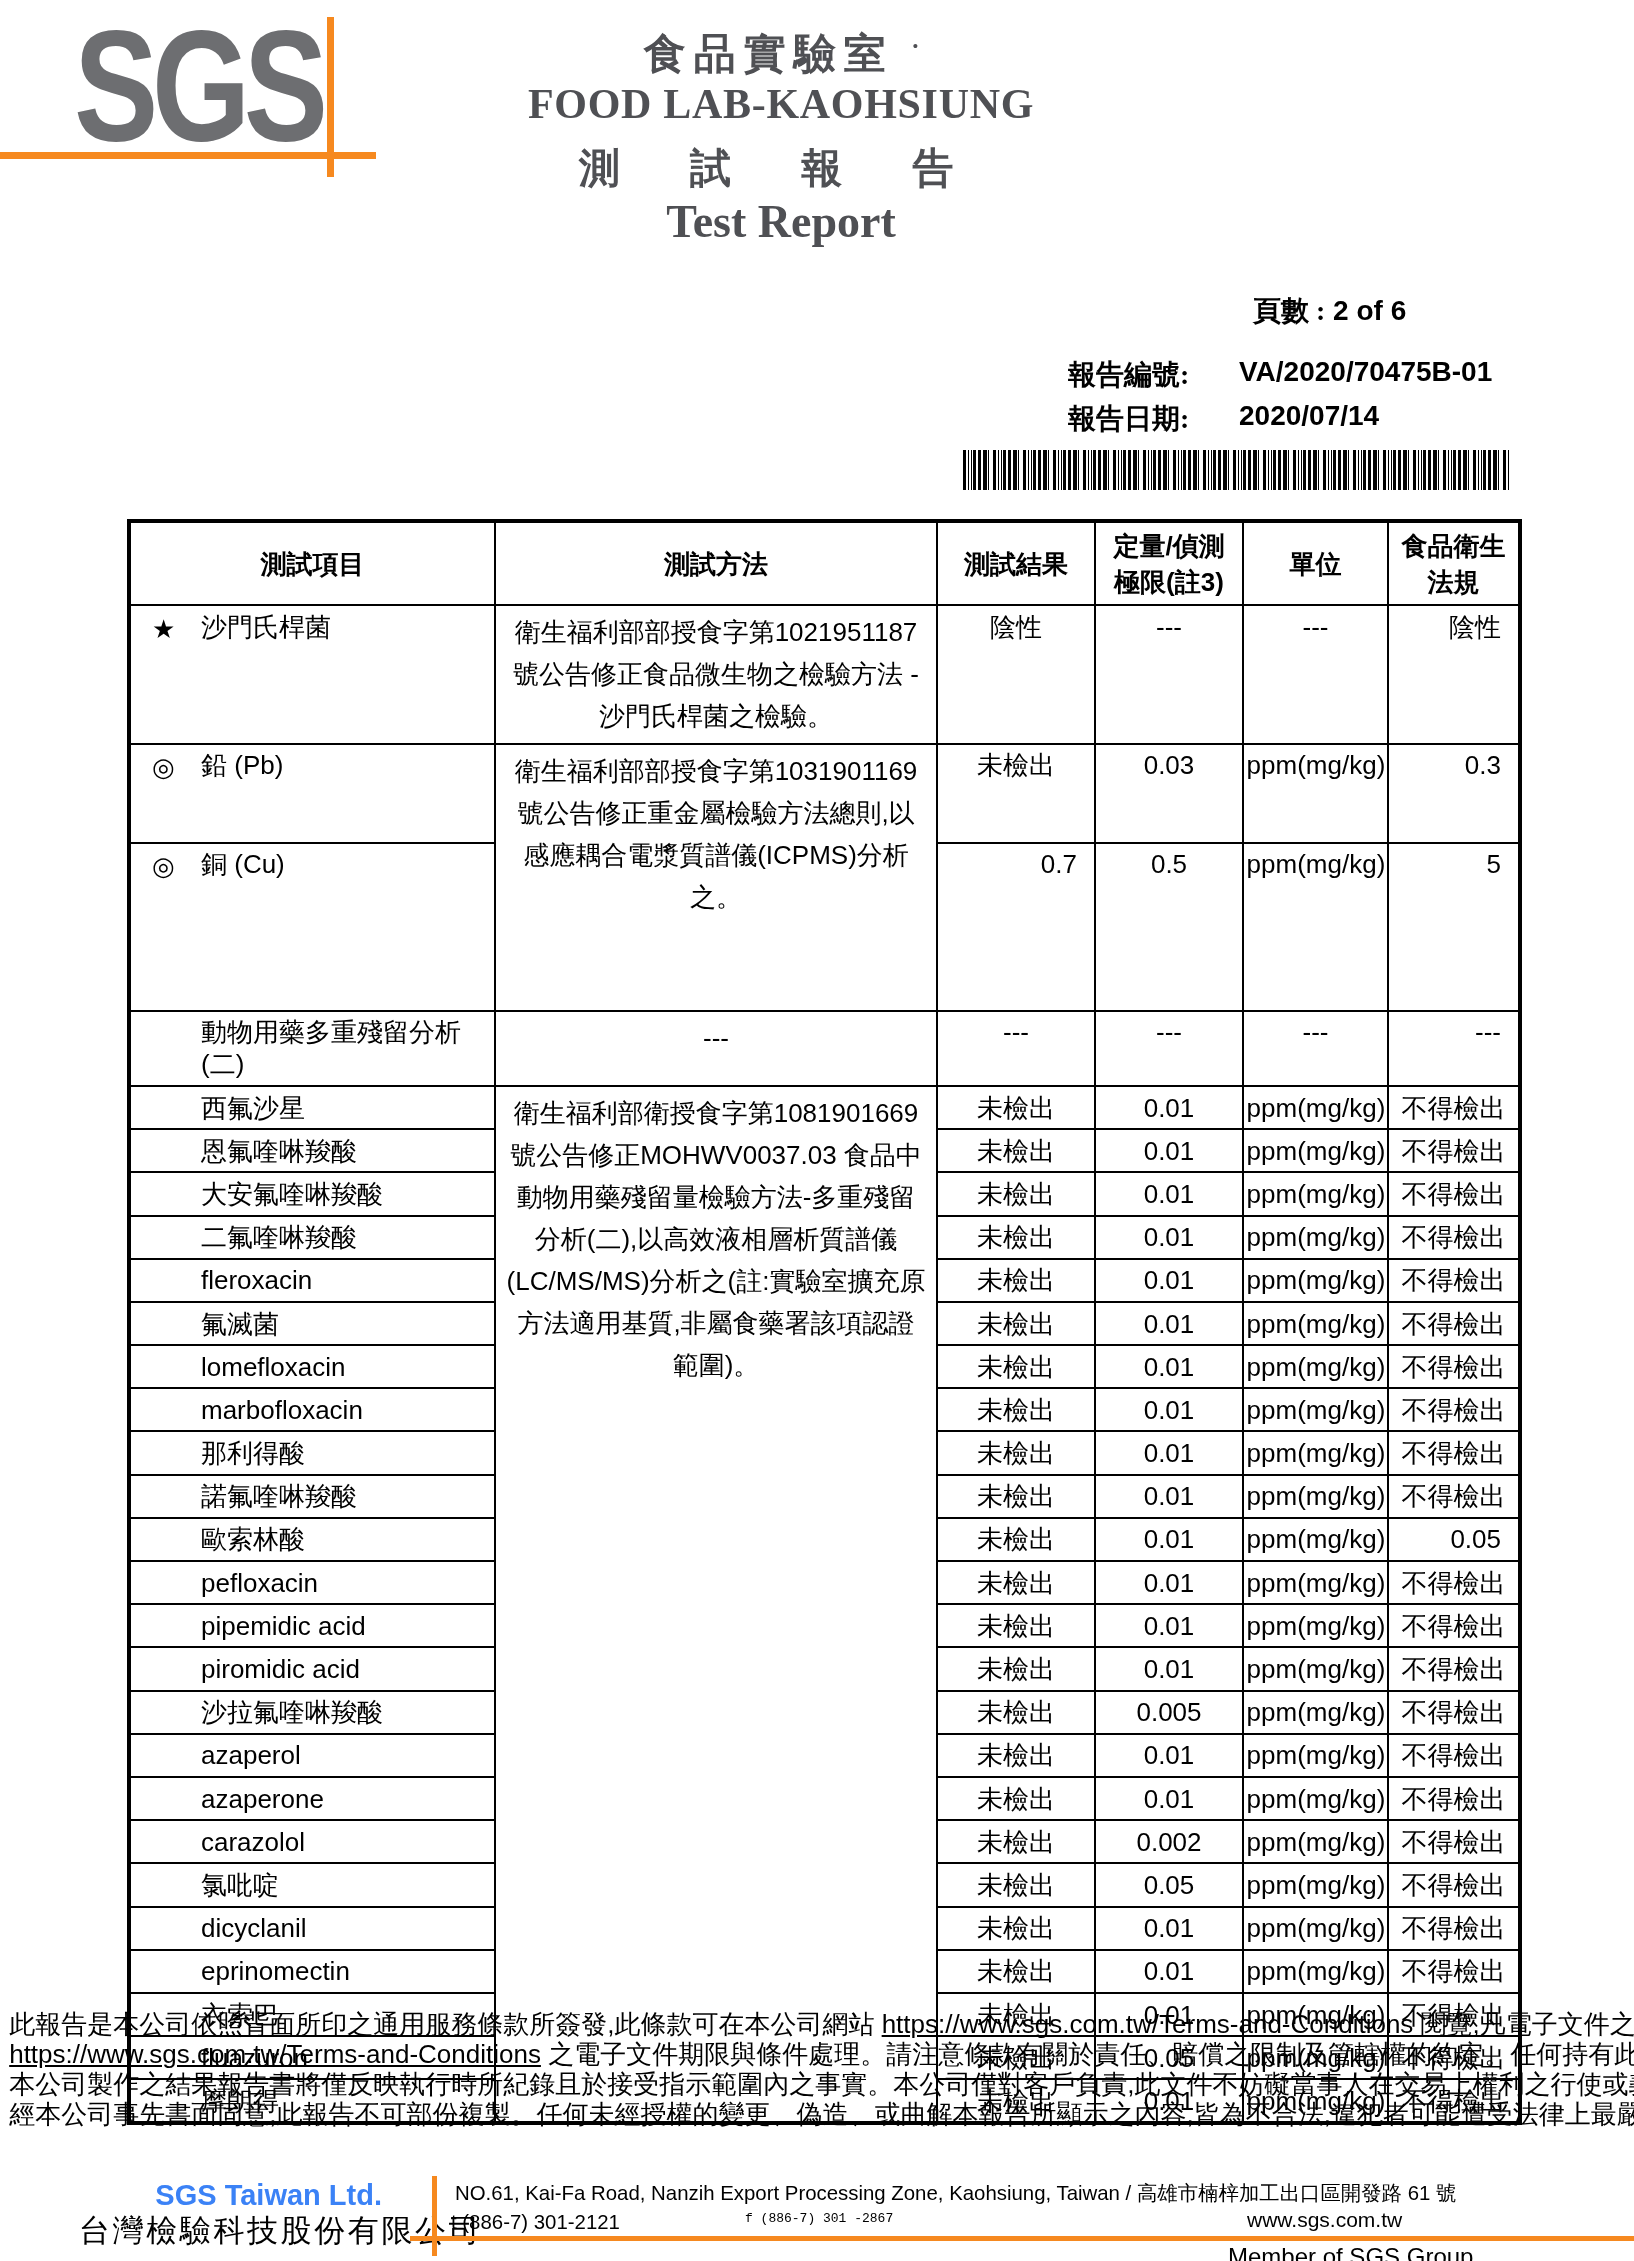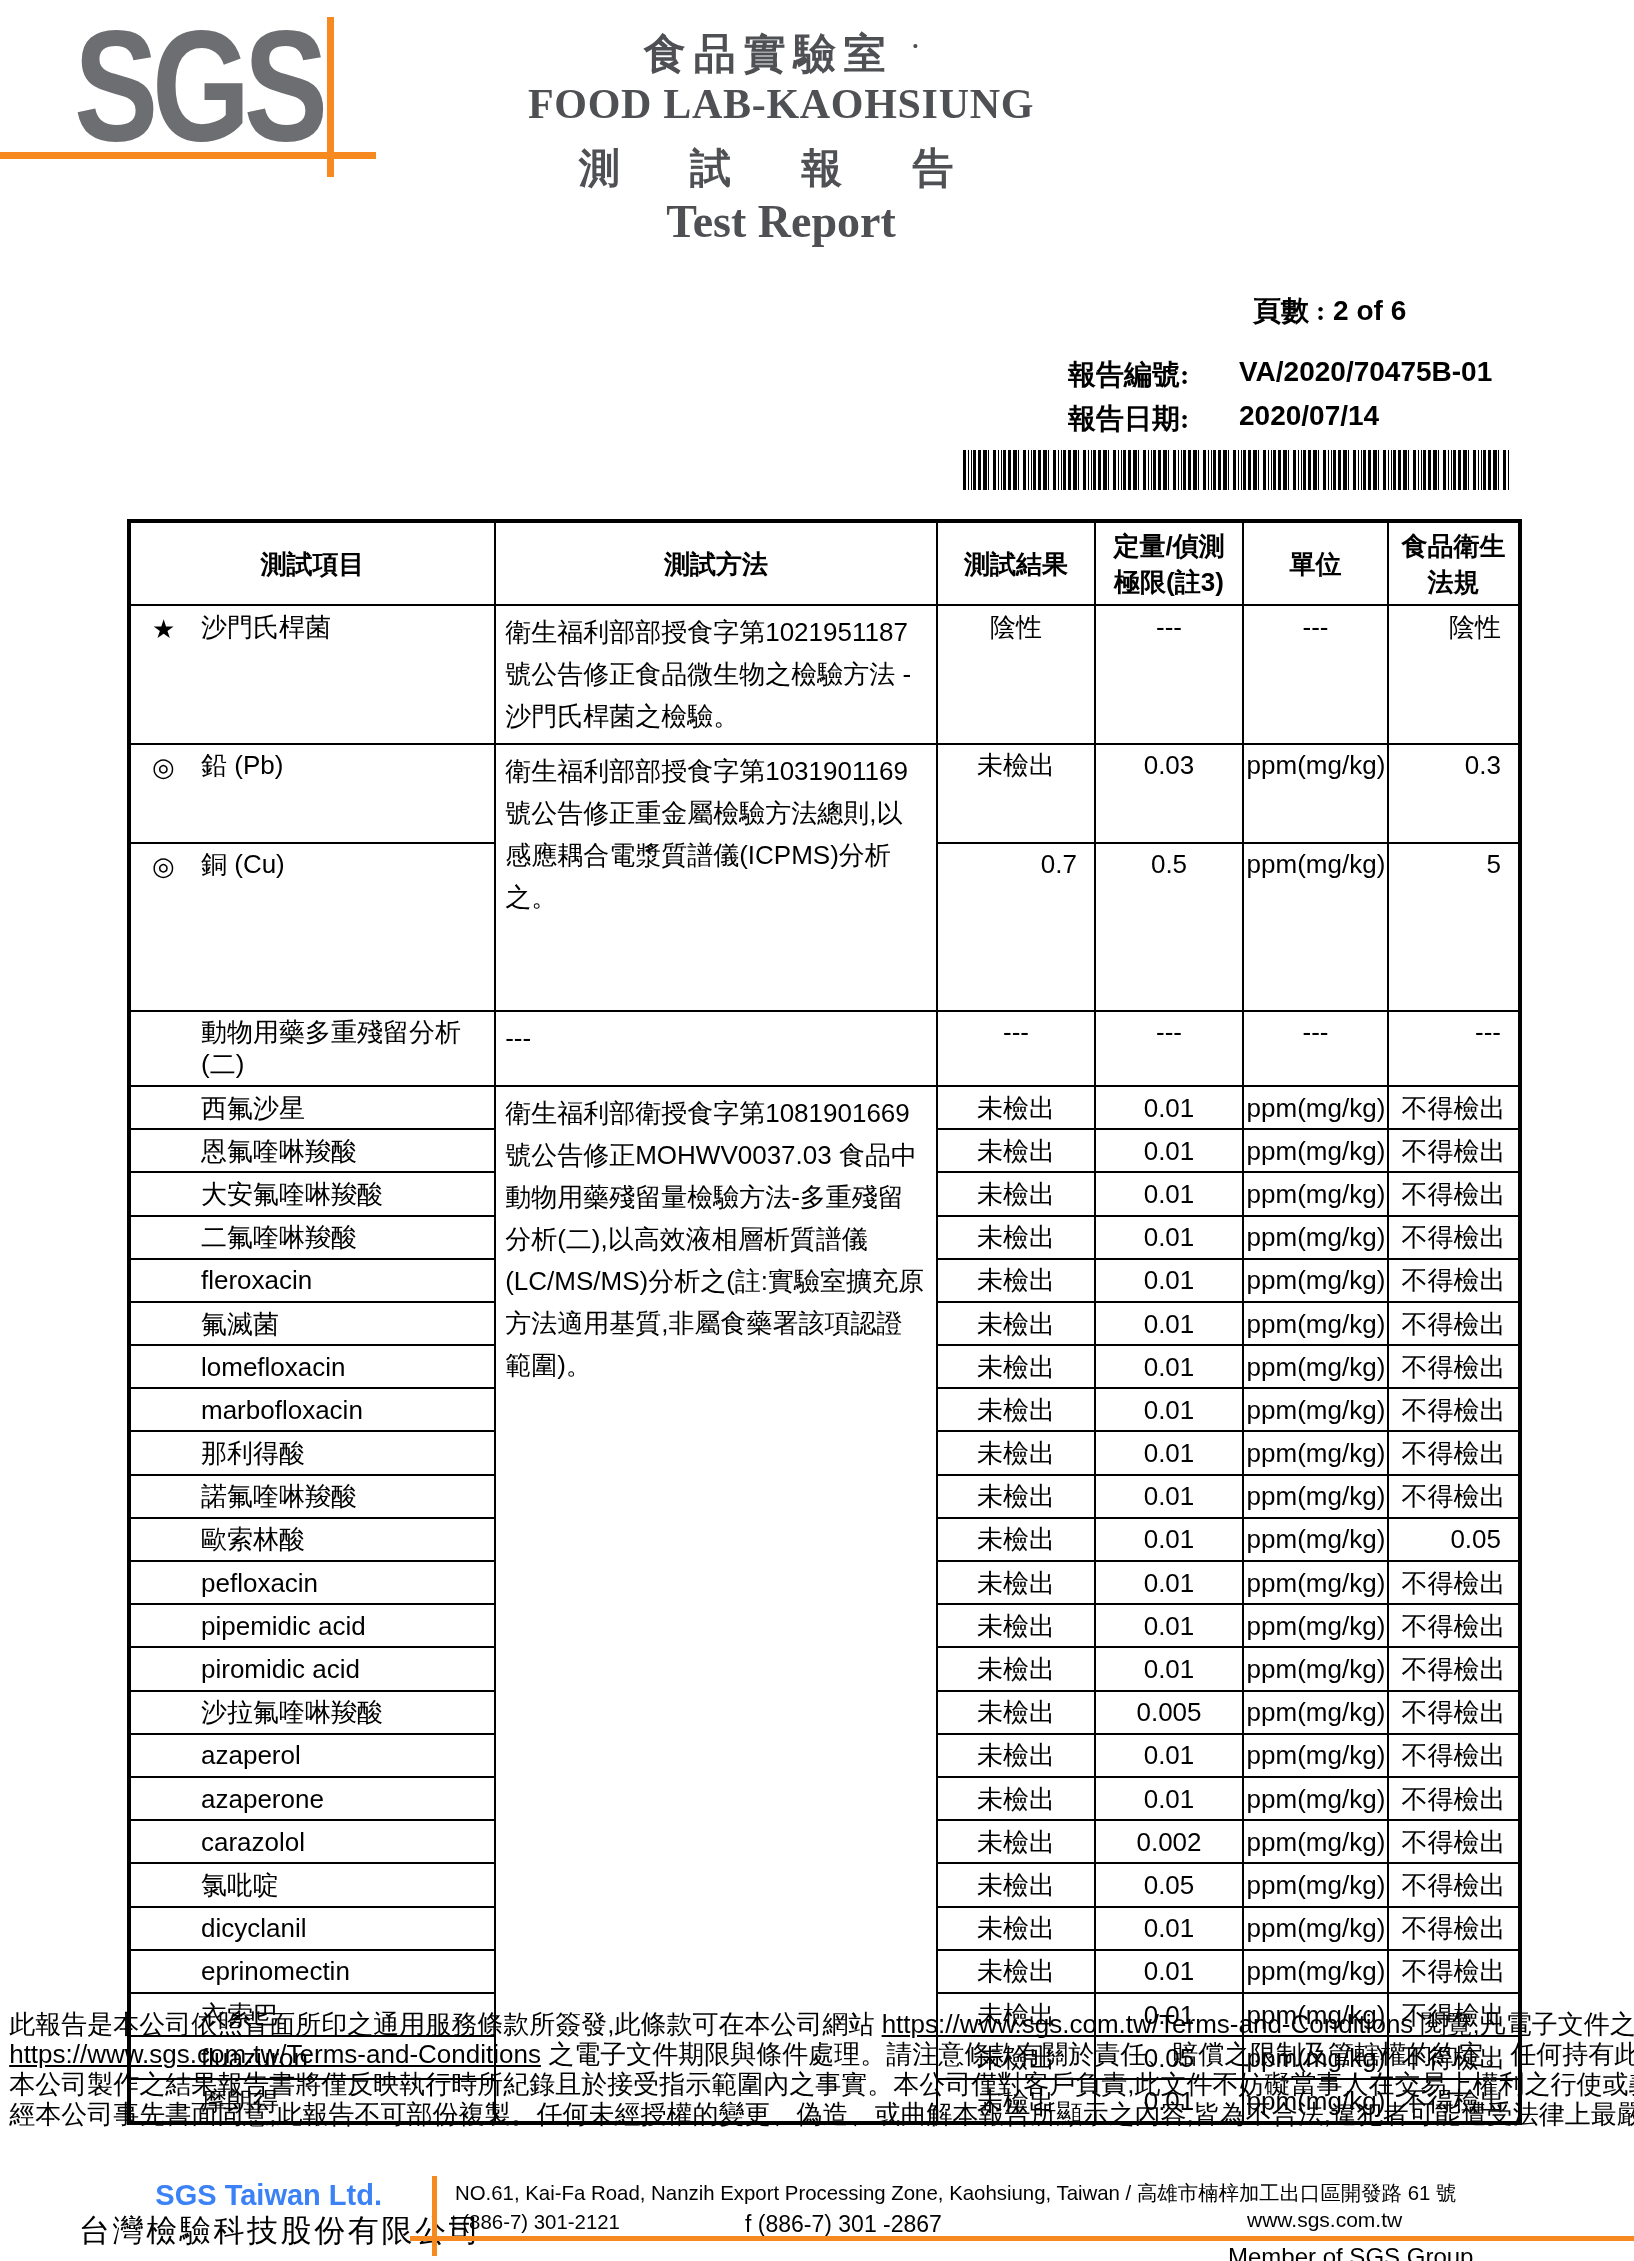--- a/index.html
+++ b/index.html
@@ -42,37 +42,37 @@
   }
 
   
   #results-table{left:127px;top:519px;}
   table{border-collapse:collapse;table-layout:fixed;width:1391px;border:4.6px solid #000;}
   th,td{border:2.6px solid #000;font-size:26px;vertical-align:top;padding:4.6px 6.6px;line-height:32px;}
   th{font-weight:bold;text-align:center;vertical-align:middle;white-space:pre-line;height:76px;line-height:36px;padding:2.6px;}
   tr.r-salm{height:119px;} tr.r-lead{height:99px;} tr.r-cu{height:168px;}
   tr.r-multi{height:42px;} tr.r-a{height:36px;}
   td.c-item{text-align:left;padding-left:70px;position:relative;}
-  td.c-method{text-align:left;padding:5.3px 9.2px;line-height:42px;margin-top:32px;}
+  td.c-method{text-align:center;padding:5.3px 9.2px;line-height:42px;margin-top:32px;}
   td.c-res,td.c-lim,td.c-unit,td.c-law{text-align:center;padding-left:2.6px;padding-right:2.6px;}
   td.num{text-align:right;padding-right:17px;}
   .marker{position:absolute;left:21px;top:6.6px;font-size:26px;}
 
   
   #footer-text{left:9.2px;top:2009px;width:1619px;font-size:26px;line-height:30px;}
   #footer-text .fline{white-space:nowrap;}
   .u{text-decoration:underline;}
 
   
   #c-name-en{left:105px;top:2179px;width:277px;text-align:right;font-size:29px;font-weight:bold;color:#3b82f6;white-space:nowrap;}
   #c-name-zh{left:79px;top:2210px;width:307px;text-align:left;font-size:31px;letter-spacing:2.6px;white-space:nowrap;}
   #c-vline{left:432px;top:2176px;width:4.6px;height:80px;background:#F6891F;}
   #c-address{left:455px;top:2179px;font-size:20.4px;white-space:nowrap;}
   #c-tel{left:451px;top:2211px;font-size:20.4px;white-space:nowrap;}
-  #c-fax{left:745px;top:2211px;font-size:23px;white-space:nowrap;}
+  #c-fax{left:745px;top:2211px;font-size:13px;white-space:nowrap;font-family:Liberation Mono, monospace;}
   #c-web{left:1231px;top:2208px;font-size:21px;white-space:nowrap;margin-left:16px;}
   #c-hline{left:410px;top:2236px;width:1224px;height:5.3px;background:#F6891F;}
   #c-member{left:1228px;top:2243px;font-size:24px;white-space:nowrap;}
 </style>
 </head>
 <body>
 
 <div class="abs" id="logo-text">SGS</div>
 <div class="abs" id="logo-hline"></div>
 <div class="abs" id="logo-vline"></div>

